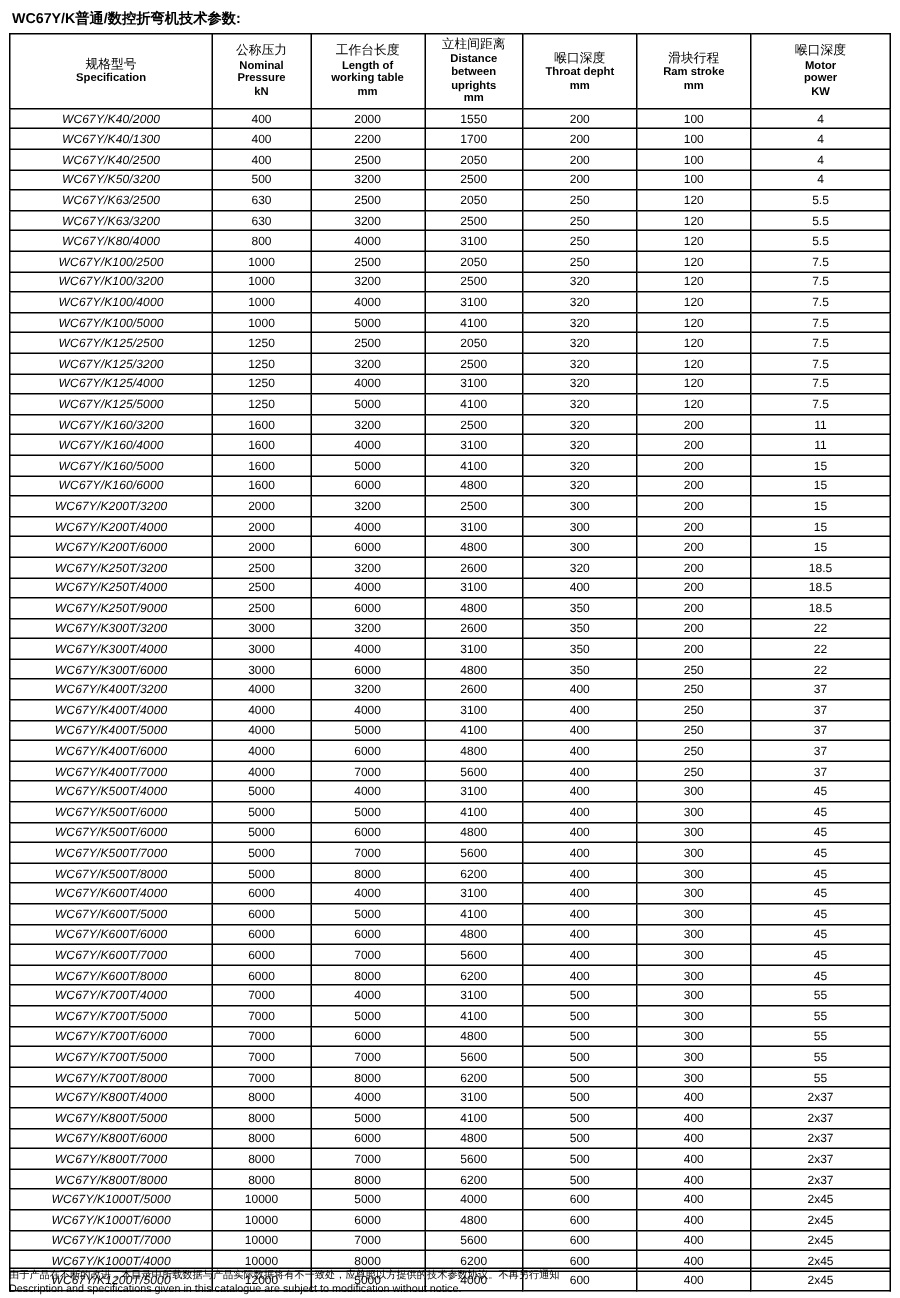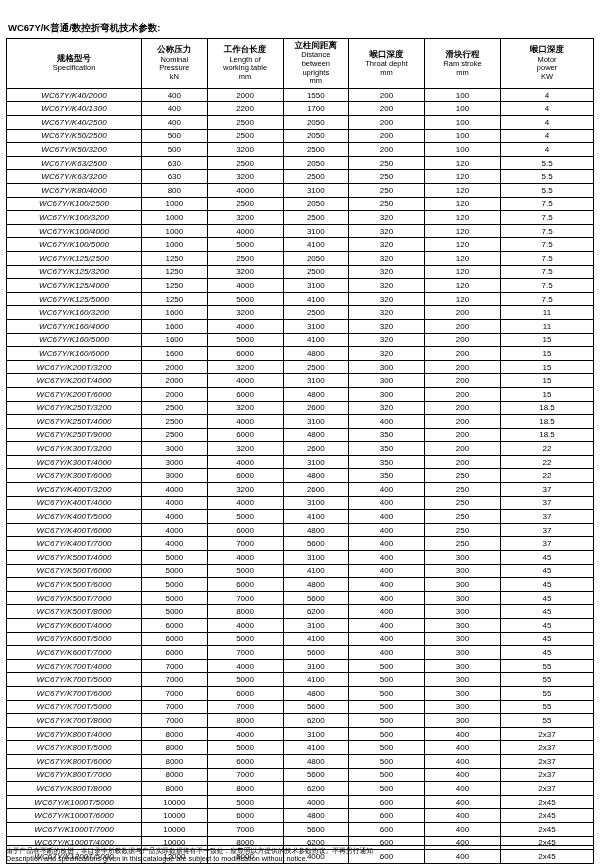--- a/index.html
+++ b/index.html
@@ -12,21 +12,21 @@
     height: 865px;
     font-family: "Liberation Sans", sans-serif;
     color: #000000;
     overflow: hidden;
   }
   .page {
     width: 600px;
     height: 865px;
     position: relative;
     box-sizing: border-box;
-    padding: 20px 6px 0 6px;
+    padding: 4px 6px 0 6px;
   }
   .title-bar {
     font-size: 9.5px;
     font-weight: bold;
     padding: 2px 0 3px 2px;
     letter-spacing: 0px;
   }
   table.spec {
     width: 588px;
     border-collapse: collapse;
@@ -38,27 +38,27 @@
     vertical-align: middle;
   }
   table.spec thead th {
     padding: 2px 1px;
     line-height: 1.1;
     font-weight: bold;
   }
   .hdr-cn {
     display: block;
     font-size: 8.5px;
-    font-weight: bold;
+    font-weight: normal;
     margin-bottom: 1px;
   }
   .hdr-en {
     display: block;
     font-size: 7.5px;
-    font-weight: normal;
+    font-weight: bold;
     line-height: 1.15;
   }
   table.spec tbody td {
     font-size: 8px;
     height: 12.6px;
     line-height: 11px;
     padding: 0;
   }
   td.model {
     text-align: left;
@@ -168,38 +168,29 @@
         <tr>
           <td class="model">WC67Y/K40/2500</td>
           <td>400</td>
           <td>2500</td>
           <td>2050</td>
           <td>200</td>
           <td>100</td>
           <td>4</td>
         </tr>
         <tr>
-          <td class="model">WC67Y/K50/2500</td>
-          <td>500</td>
-          <td>2500</td>
-          <td>2050</td>
+          <td class="model">WC67Y/K50/3200</td>
+          <td>500</td>
+          <td>3200</td>
+          <td>2500</td>
           <td>200</td>
           <td>100</td>
           <td>4</td>
         </tr>
         <tr>
-          <td class="model">WC67Y/K50/3200</td>
-          <td>500</td>
-          <td>3200</td>
-          <td>2500</td>
-          <td>200</td>
-          <td>100</td>
-          <td>4</td>
-        </tr>
-        <tr>
           <td class="model">WC67Y/K63/2500</td>
           <td>630</td>
           <td>2500</td>
           <td>2050</td>
           <td>250</td>
           <td>120</td>
           <td>5.5</td>
         </tr>
         <tr>
           <td class="model">WC67Y/K63/3200</td>
@@ -510,24 +501,42 @@
         <tr>
           <td class="model">WC67Y/K600T/5000</td>
           <td>6000</td>
           <td>5000</td>
           <td>4100</td>
           <td>400</td>
           <td>300</td>
           <td>45</td>
         </tr>
         <tr>
+          <td class="model">WC67Y/K600T/6000</td>
+          <td>6000</td>
+          <td>6000</td>
+          <td>4800</td>
+          <td>400</td>
+          <td>300</td>
+          <td>45</td>
+        </tr>
+        <tr>
           <td class="model">WC67Y/K600T/7000</td>
           <td>6000</td>
           <td>7000</td>
           <td>5600</td>
+          <td>400</td>
+          <td>300</td>
+          <td>45</td>
+        </tr>
+        <tr>
+          <td class="model">WC67Y/K600T/8000</td>
+          <td>6000</td>
+          <td>8000</td>
+          <td>6200</td>
           <td>400</td>
           <td>300</td>
           <td>45</td>
         </tr>
         <tr>
           <td class="model">WC67Y/K700T/4000</td>
           <td>7000</td>
           <td>4000</td>
           <td>3100</td>
           <td>500</td>

